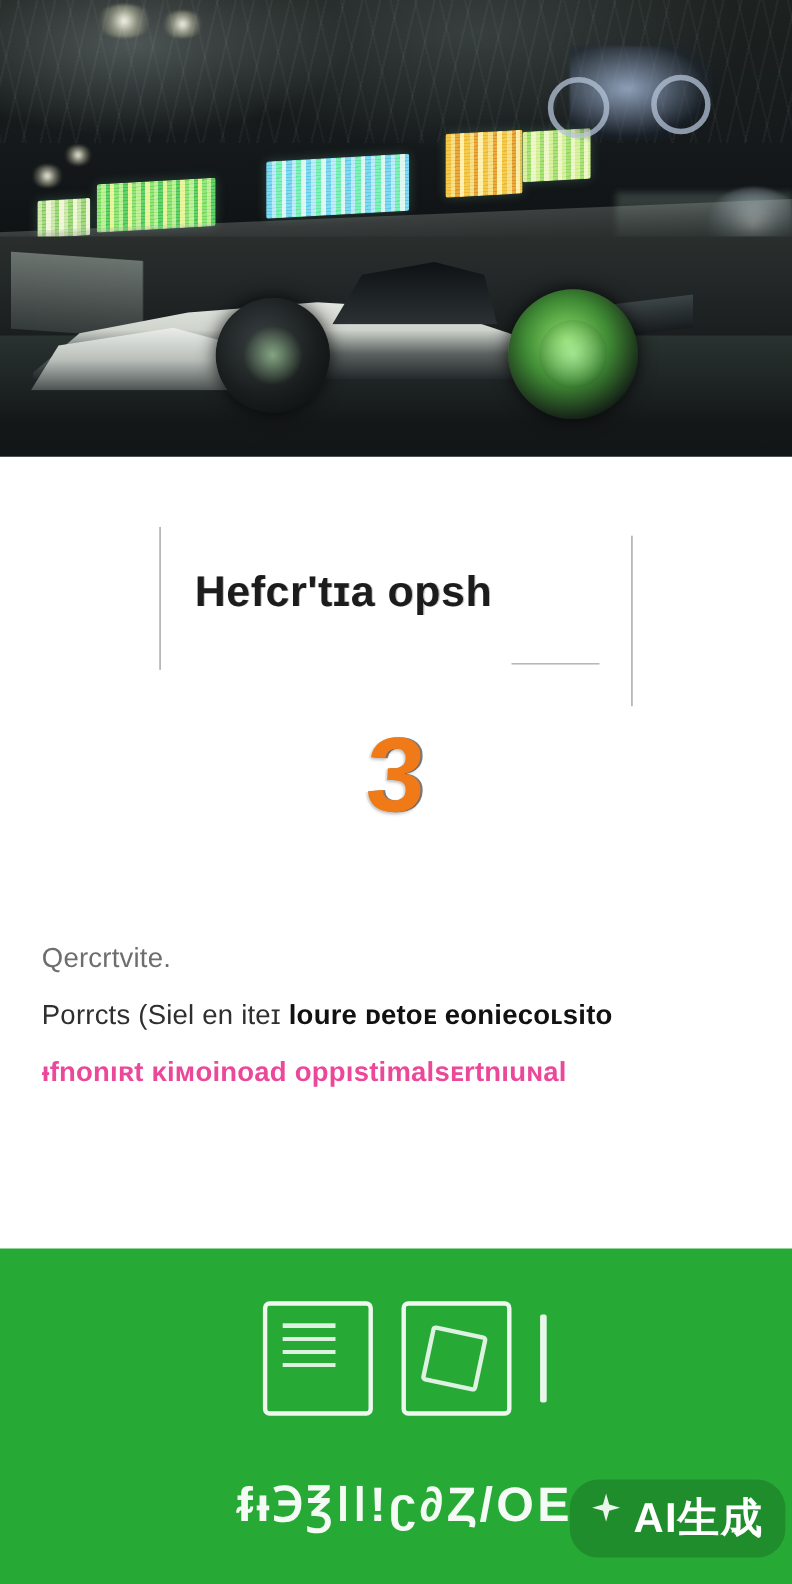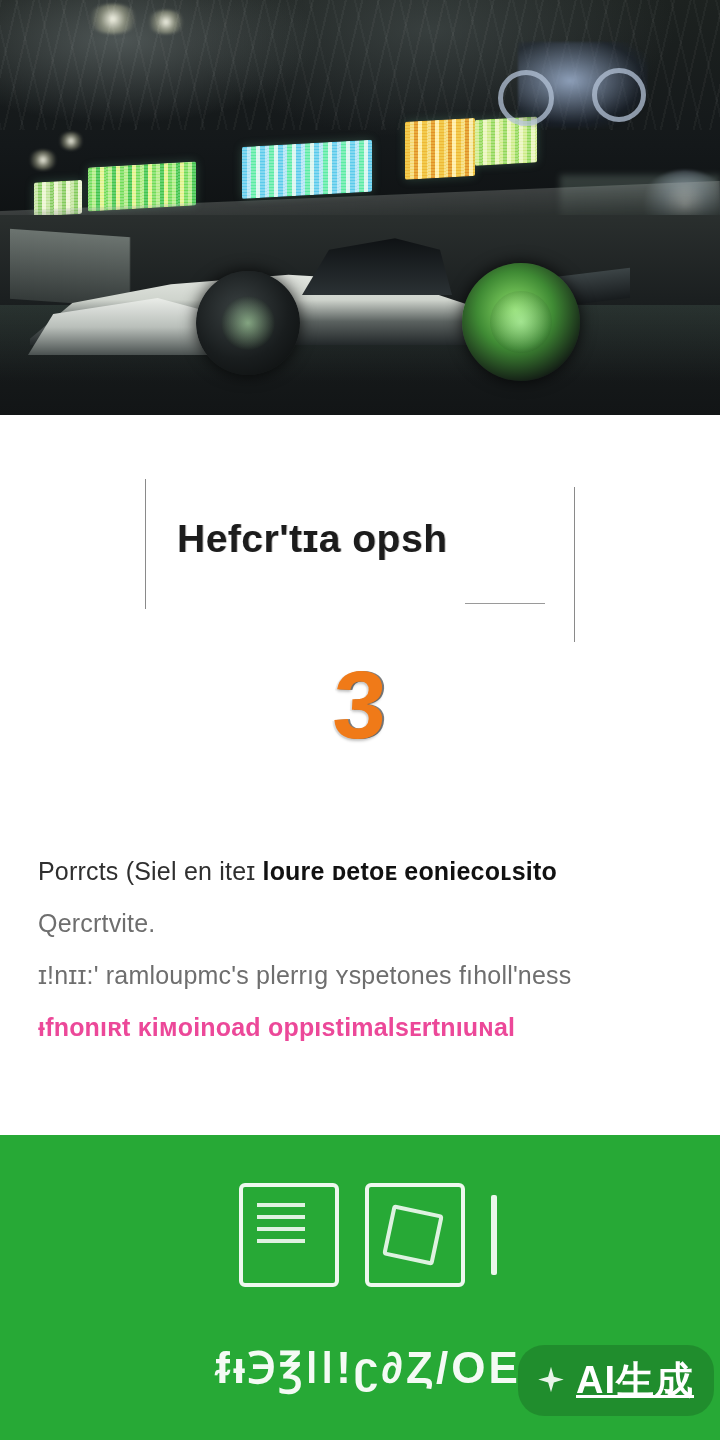--- a/index.html
+++ b/index.html
@@ -304,30 +304,28 @@
     font-size: 44px;
     font-weight: 700;
     color: #ffffff;
     letter-spacing: 3px;
     opacity: .95;
   }
   .ai-tag {
     position: absolute;
     right: 22px; bottom: 24px;
     display: flex;
-    align-items: center;
     gap: 8px;
     padding: 10px 20px 10px 16px;
     background: rgba(0,0,0,.16);
     border-radius: 26px;
     color: #ffffff;
     font-size: 38px;
     font-weight: 700;
     letter-spacing: 1px;
-    text-decoration: underline;
   }
 </style>
 </head>
 <body>
 
 <div class="hero">
   <div class="hero-sky"></div>
   <div class="hero-roof"></div>
 
   <div class="spotlight sp1"></div>
@@ -386,26 +384,25 @@
     <div class="title-rule-right"></div>
     <div class="title-rule-bottom"></div>
     <div class="title-text">Hefcr'tɪa opsh</div>
   </div>
 
   <div class="badge-wrap">
     <div class="badge-number">3</div>
   </div>
 
   <div class="body-block">
+    <div class="line muted">Qercrtvite.</div>
     <div class="line mixed">
       <span>Porrcts (Siel en iteɪ</span>
       <span class="strong">loure ᴅetoᴇ eoniecoʟsito</span>
     </div>
-    <div class="line muted">Qercrtvite.</div>
-    <div class="line muted">ɪ!nɪɪ:' ramloupmc's plerrıg ʏspetones fıholl'ness</div>
     <div class="line bold">ᵼfnonıʀt ᴋiᴍoinoad oppıstimalsᴇrtnıuɴal</div>
   </div>
 </div>
 
 <div class="footer">
   <div class="footer-icons">
     <div class="icon-box left"></div>
     <div class="icon-box right"></div>
     <div class="icon-bar"></div>
   </div>

